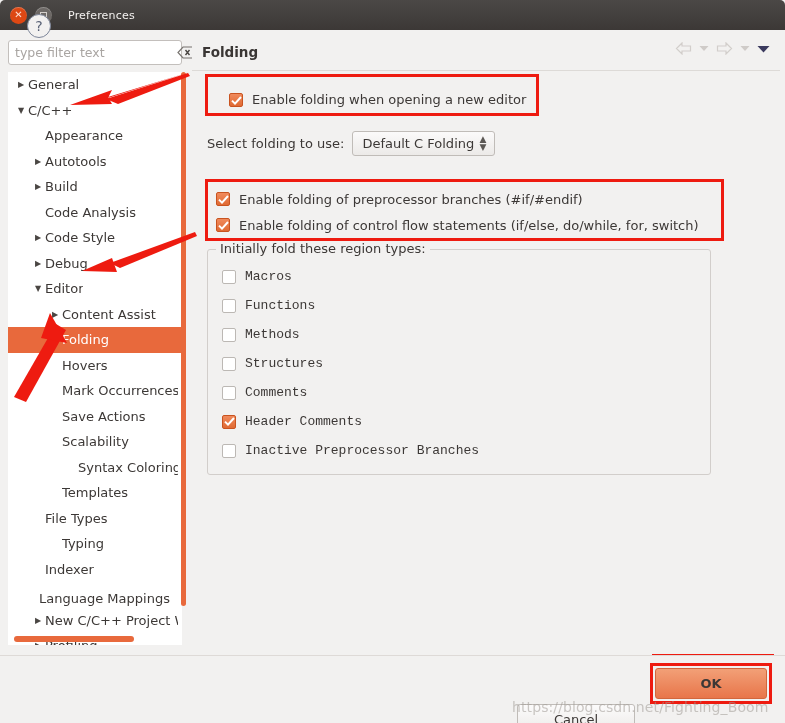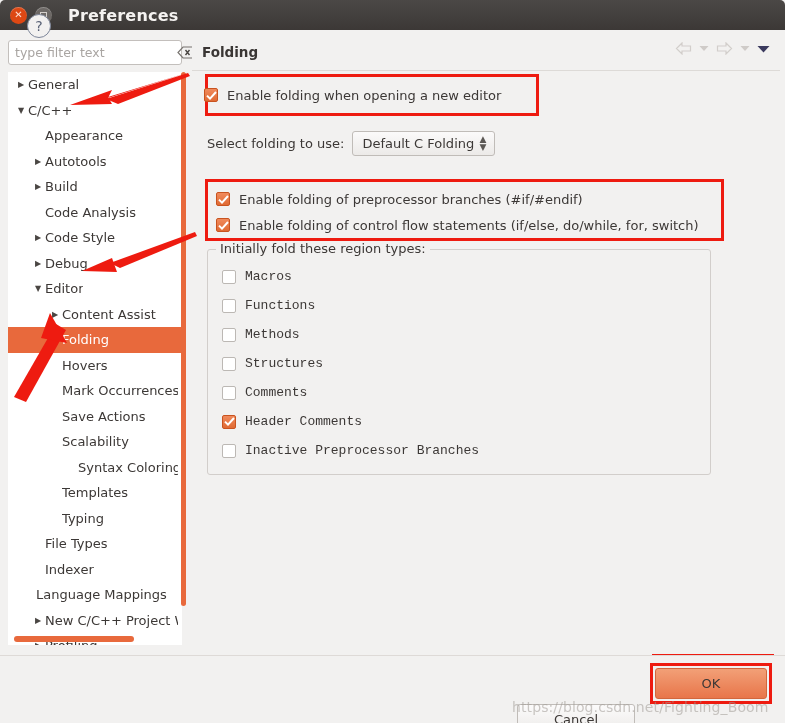--- a/index.html
+++ b/index.html
@@ -32,22 +32,22 @@
     font-size: 10px; line-height: 1;
     color: #ffffff;
     box-shadow: inset 0 1px 0 rgba(255,255,255,0.25);
   }
   .wbtn.close { background: #dd4814; margin-left: 10px; color:#ffdfd4;}
   .wbtn.max { background: #6d6966; color: #d8d4d0; }
   .wbtn .sq { width: 7px; height: 7px; border: 1.5px solid #d4d0cc; }
   .title-text {
     margin-left: 16px;
     color: #f4f2f0;
-    font-size: 16px;
-    font-weight: bold;
+    font-size: 11px;
+    font-weight: normal;
     letter-spacing: 0.2px;
   }
 
   
   .dialog-body {
     position: absolute; left: 0; top: 30px;
     width: 657px; height: 625px;
     background: #f2f1f0;
   }
 
@@ -161,21 +161,21 @@
     margin-right: 9px;
     display: flex; align-items: center; justify-content: center;
   }
   .cbox.off { background: #ffffff; border: 1px solid #bcb8b4; }
   .cbox.on  {
     background: linear-gradient(to bottom, #f08a5c 0%, #e06a33 100%);
     border: 1px solid #c9531f;
   }
   .cbox.on svg { display: block; }
 
-  .row-opening { position: absolute; left: 12px; top: 12px; }
+  .row-opening { position: absolute; left: 37px; top: 12px; align-items: flex-end; }
   .box-opening {
     position: absolute; left: 13px; top: 3px;
     width: 334px; height: 42px;
     border: 3px solid #ee1b10;
   }
 
   .select-row {
     position: absolute; left: 15px; top: 60px;
     display: flex; align-items: center;
     font-size: 13px; color: #3c3836;
@@ -229,20 +229,21 @@
     background: linear-gradient(to bottom, #fcfbfb 0%, #ebe9e7 100%);
     border: 1px solid #c0bcb8;
     border-radius: 3px;
     font-size: 13px; color: #3c3836;
     font-family: inherit;
   }
   .btn.primary {
     background: linear-gradient(to bottom, #f2a077 0%, #e8754a 100%);
     border: 1px solid #d2663c;
     color: #3c3836;
+    font-weight: bold;
   }
 
   .btn-restore {
     position: absolute; left: 336px; top: 588px;
     width: 116px; height: 30px;
   }
   .btn-apply {
     position: absolute; left: 465px; top: 588px;
     width: 112px; height: 30px;
   }
@@ -385,33 +386,33 @@
             <span class="tree-label">Scalability</span>
           </div>
           <div class="tree-row" style="padding-left: 56px;">
             <span class="twisty">&nbsp;</span>
             <span class="tree-label">Syntax Coloring</span>
           </div>
           <div class="tree-row" style="padding-left: 40px;">
             <span class="twisty">&nbsp;</span>
             <span class="tree-label">Templates</span>
           </div>
+          <div class="tree-row" style="padding-left: 23px;">
+            <span class="twisty">&nbsp;</span>
+            <span class="tree-label">File Types</span>
+          </div>
           <div class="tree-row" style="padding-left: 40px;">
             <span class="twisty">&nbsp;</span>
             <span class="tree-label">Typing</span>
           </div>
           <div class="tree-row" style="padding-left: 23px;">
             <span class="twisty">&nbsp;</span>
-            <span class="tree-label">File Types</span>
-          </div>
-          <div class="tree-row" style="padding-left: 23px;">
-            <span class="twisty">&nbsp;</span>
             <span class="tree-label">Indexer</span>
           </div>
-          <div class="tree-row" style="padding-left: 14px;">
+          <div class="tree-row" style="padding-left: 23px; flex-direction: column;">
             <span class="twisty">&nbsp;</span>
             <span class="tree-label">Language Mappings</span>
           </div>
           <div class="tree-row" style="padding-left: 23px;">
             <span class="twisty">▶</span>
             <span class="tree-label">New C/C++ Project W</span>
           </div>
           <div class="tree-row" style="padding-left: 23px;">
             <span class="twisty">▶</span>
             <span class="tree-label">Profiling</span>

